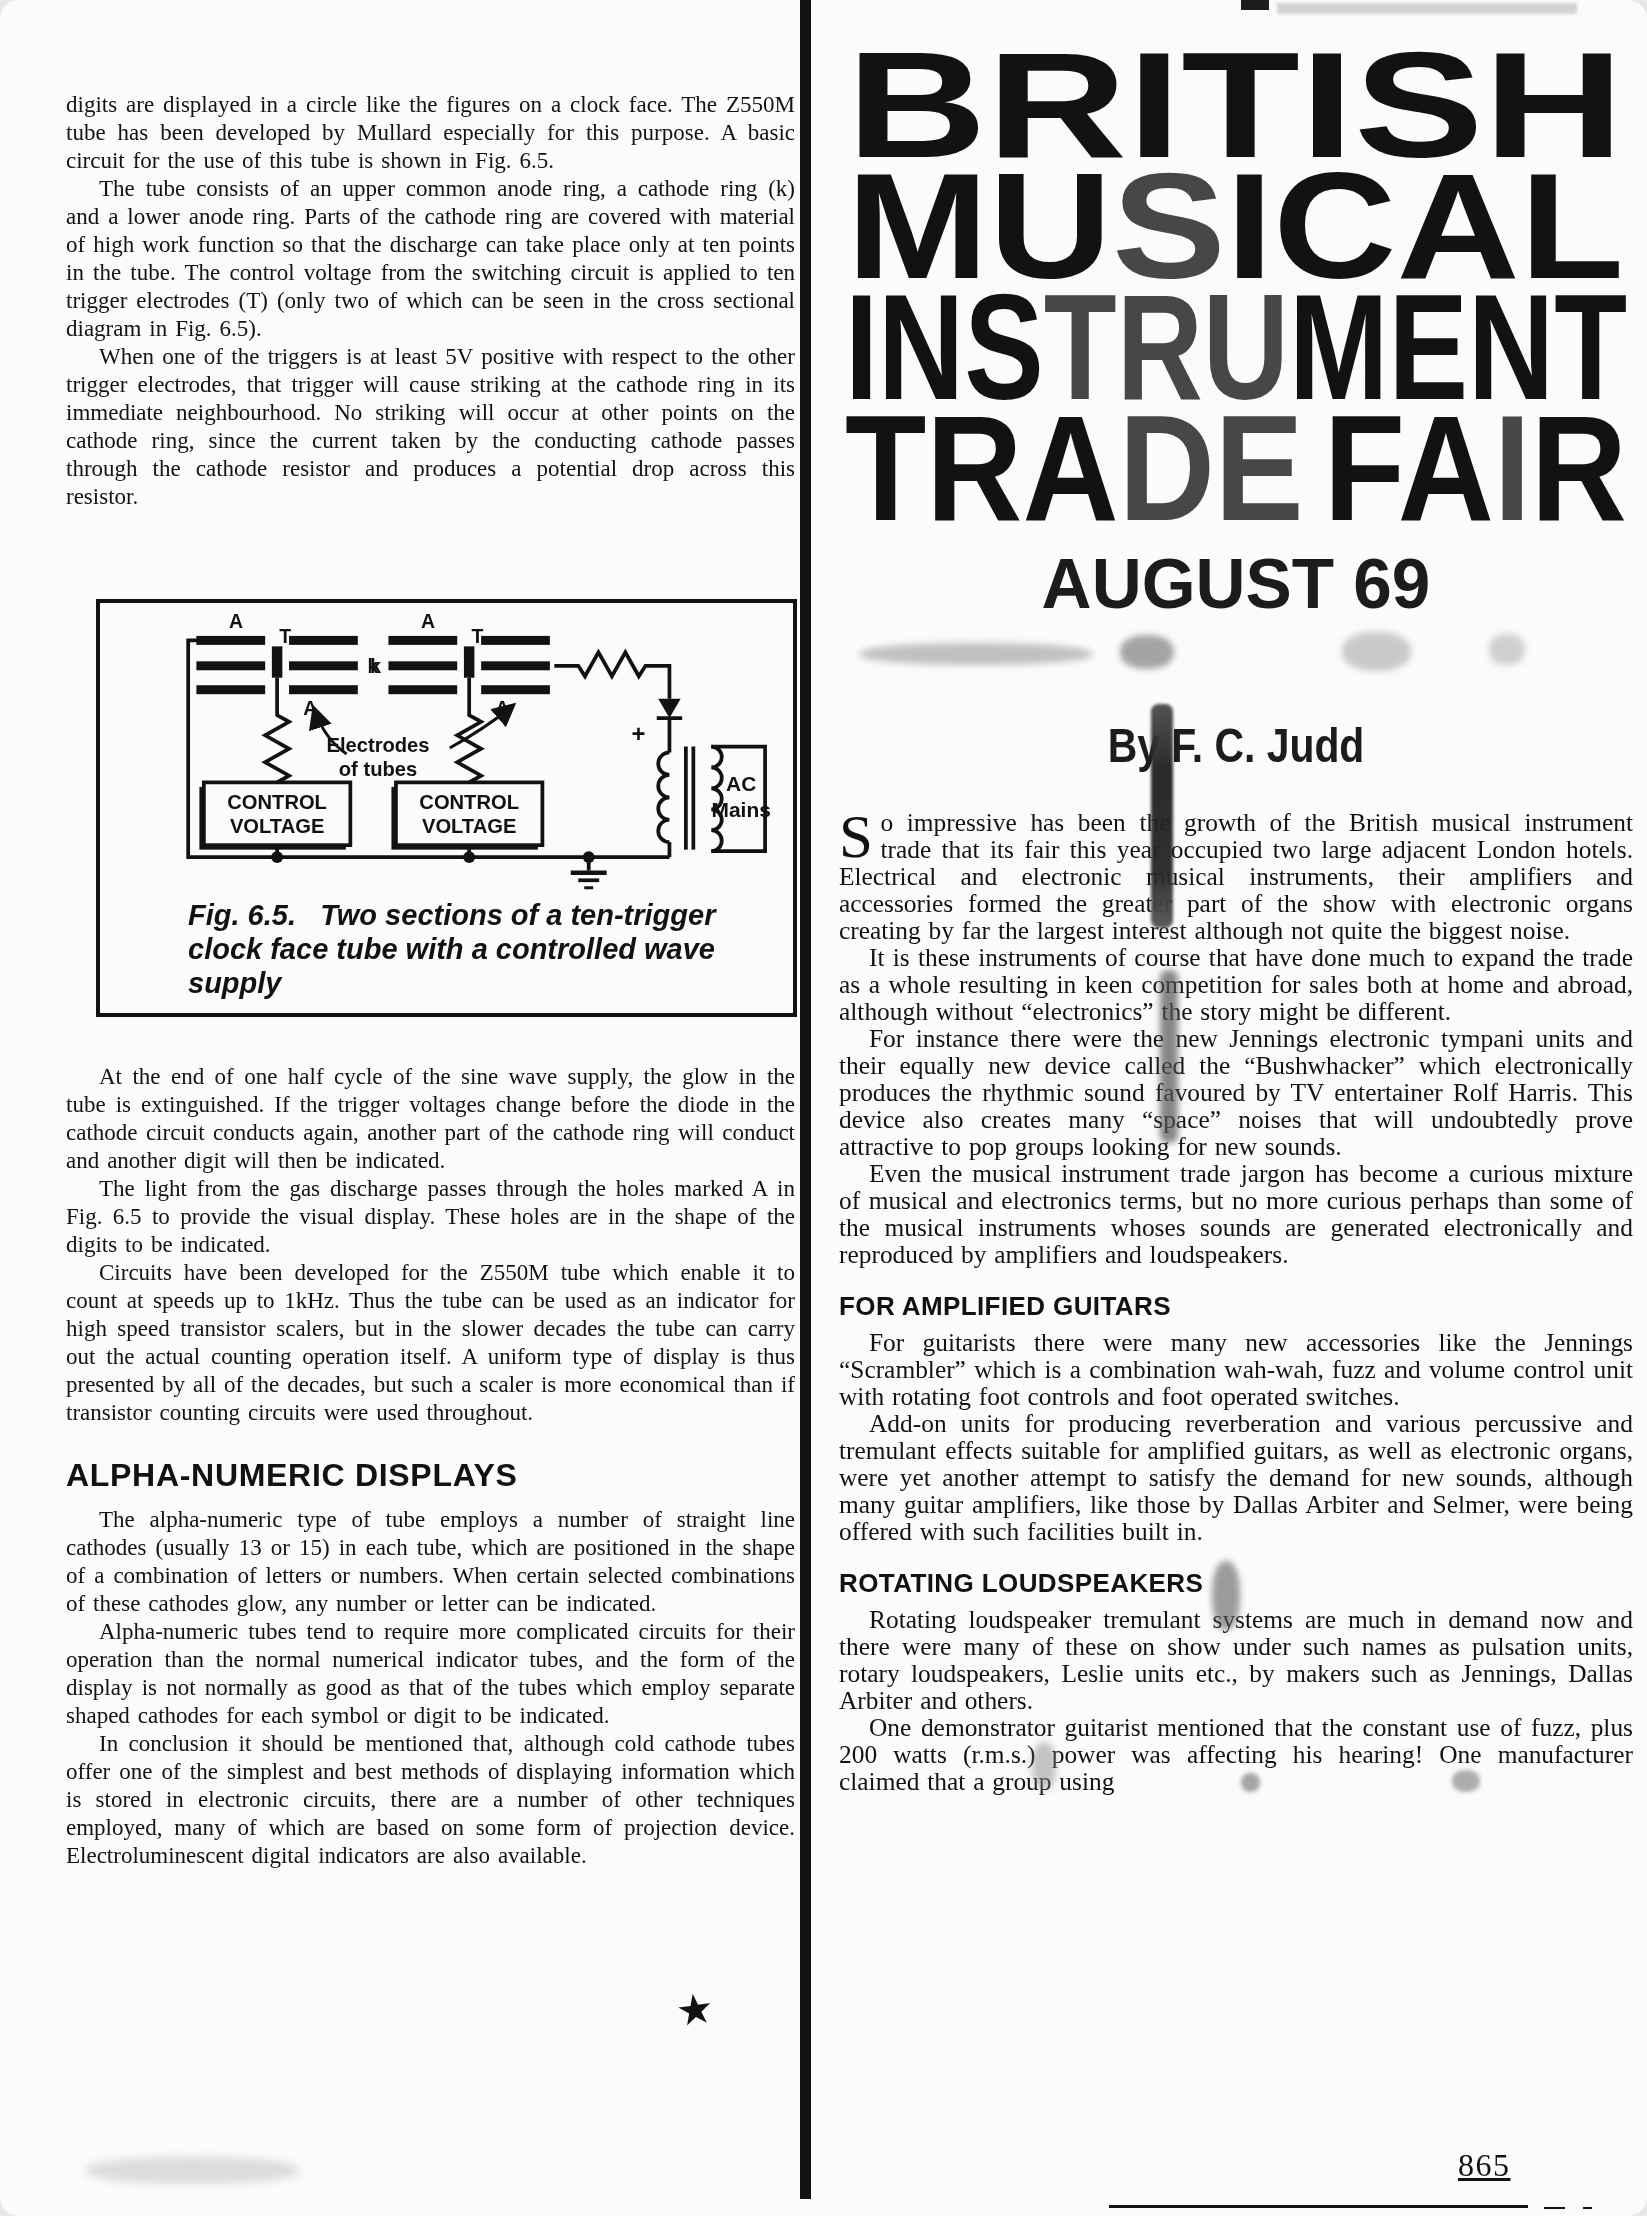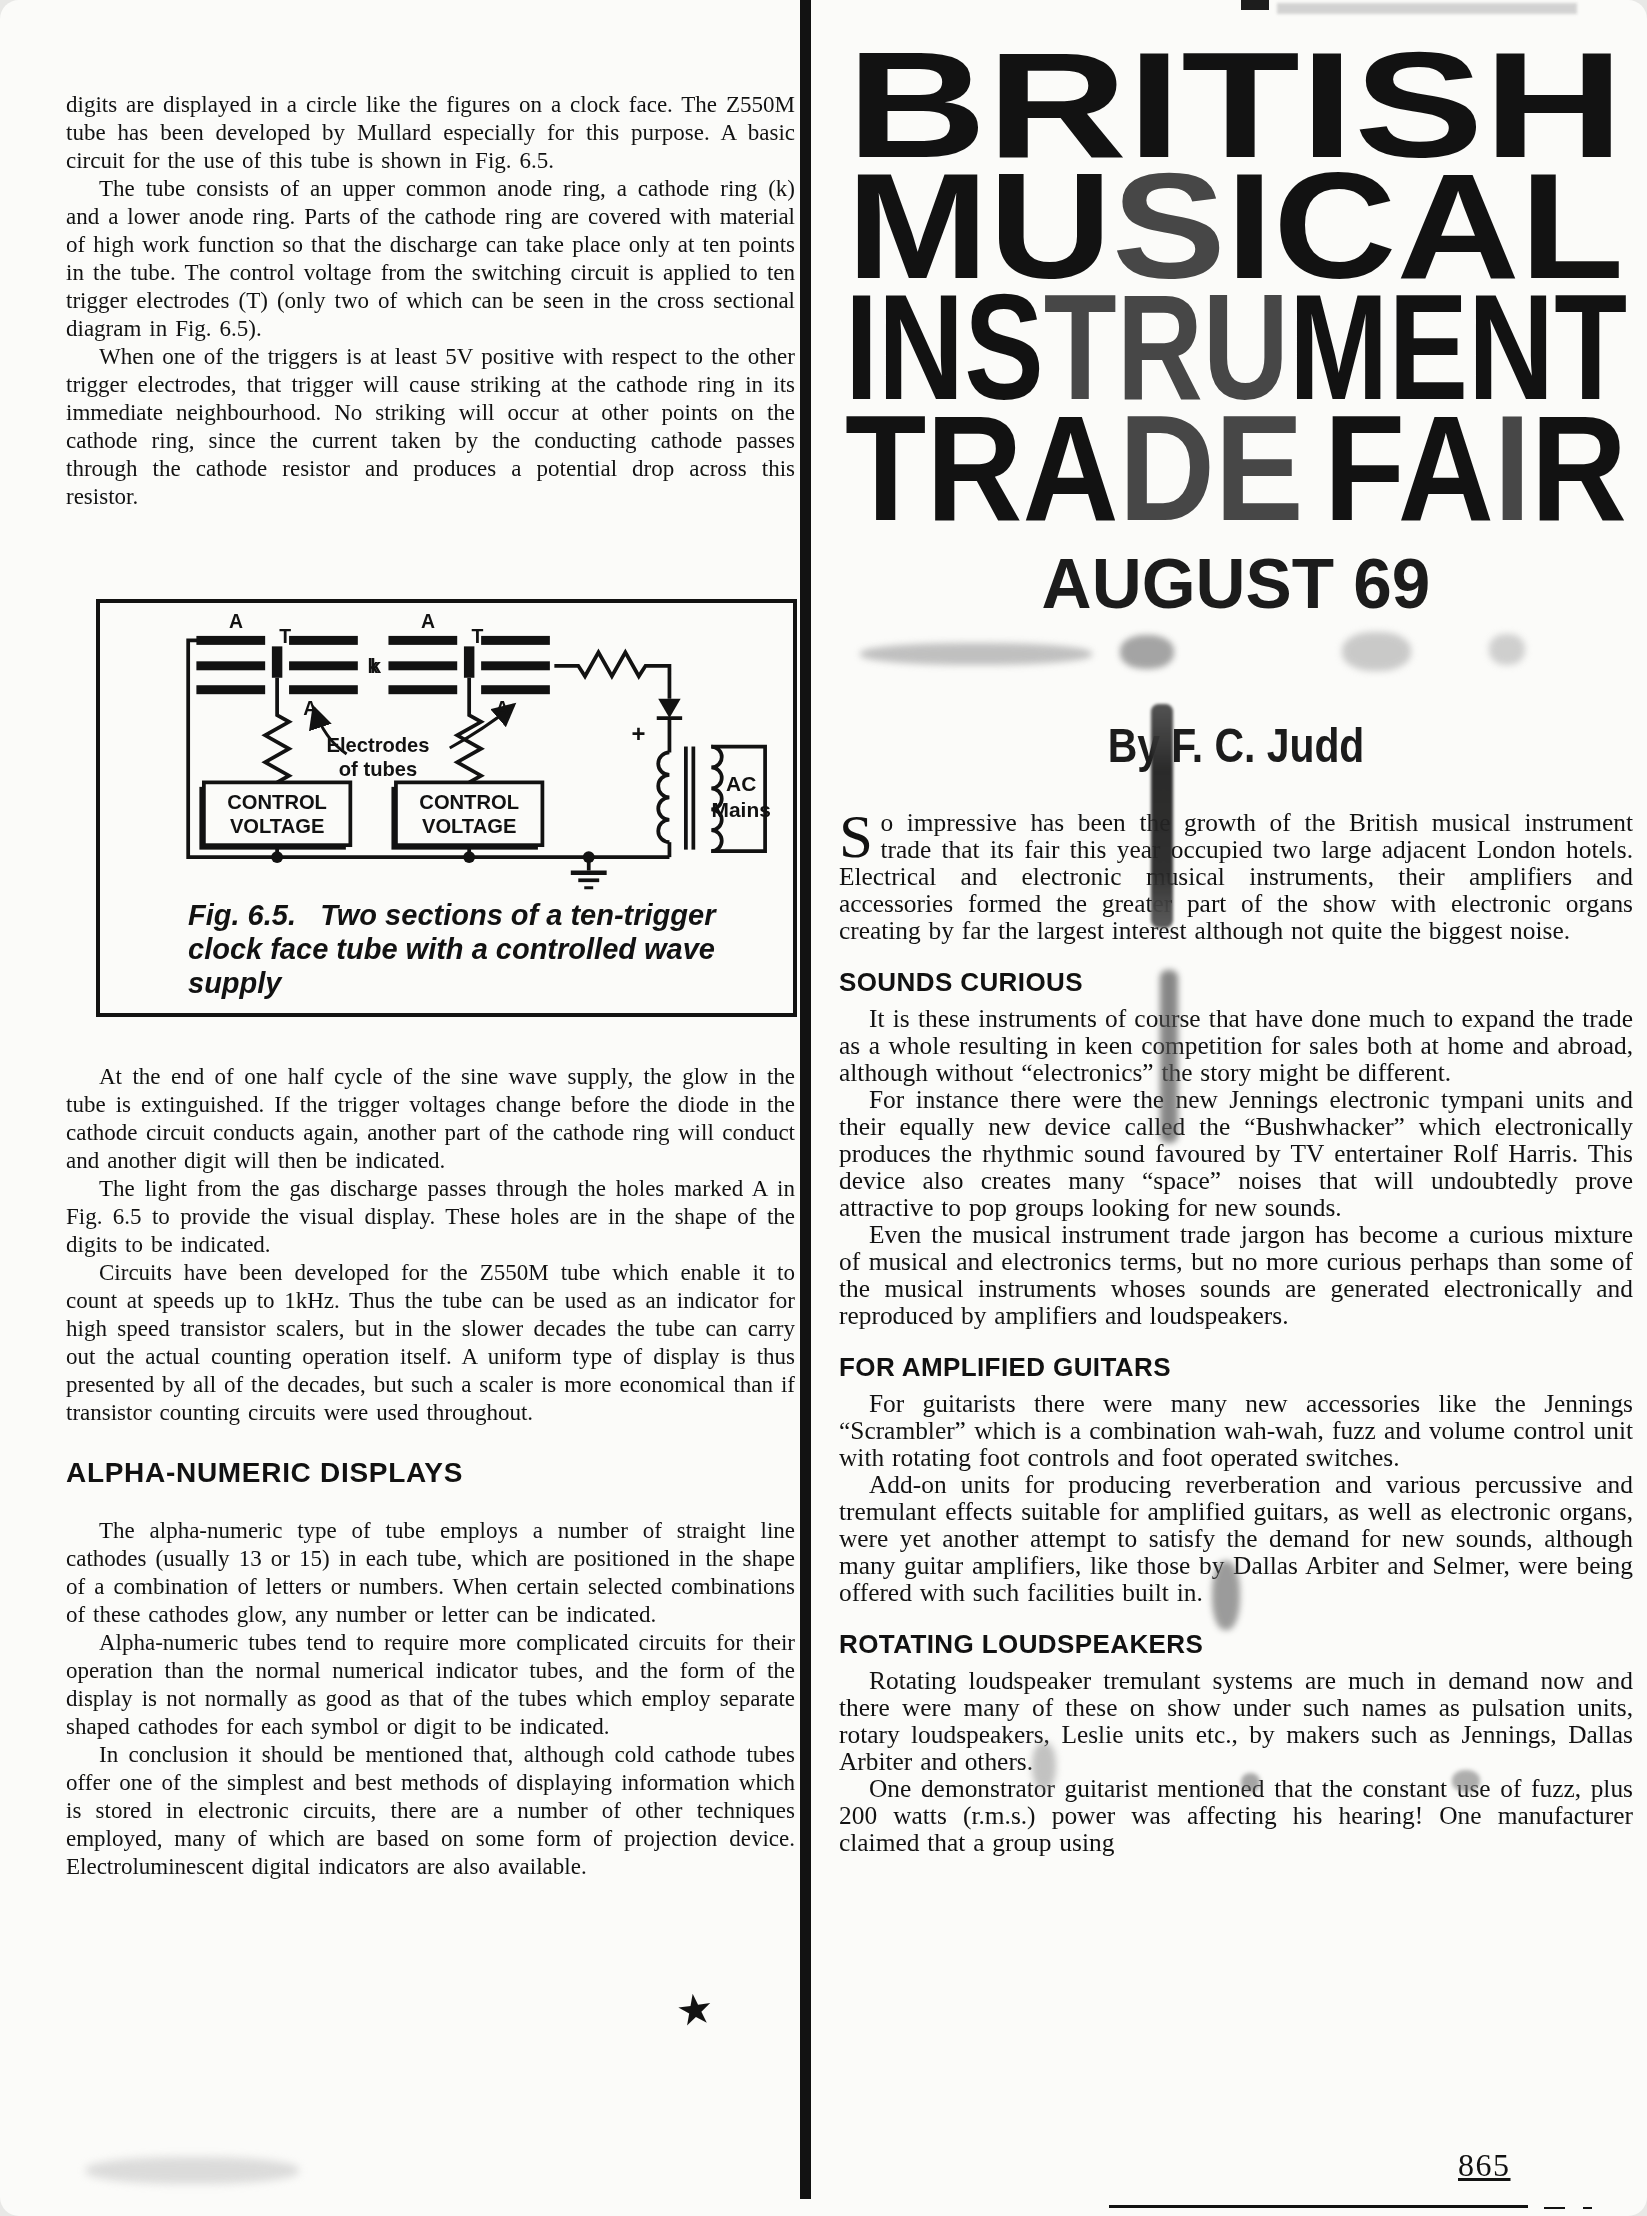--- a/index.html
+++ b/index.html
@@ -8,22 +8,22 @@
   .page { position:relative; width:1647px; height:2216px; background:var(--paper);
           font-family:"Liberation Serif", serif; color:var(--ink); overflow:hidden;border-radius:19px; }
 
   
   .divider { position:absolute; left:800px; top:0; width:11.2px; height:2199px; background:var(--ink); }
 
   
   .col-left { position:absolute; left:66px; top:91px; width:729px; }
   .col-left p.body { font-size:23px; line-height:28px; text-align:justify; word-spacing:2.2px; text-indent:33px; }
   .col-left p.noindent { text-indent:0; }
-  h2.subhead { font-family:"Liberation Sans", sans-serif; font-weight:bold; font-size:28px;
-               letter-spacing:0.7px; margin:30px 0 28px 0; }
+  h2.subhead { font-family:"Liberation Sans", sans-serif; font-weight:bold; font-size:32px;
+               letter-spacing:0.7px; margin:30px 0 12px 0; }
 
   
   .figure-box { width:701px; border:4.5px solid var(--ink); margin:88px 0 46px 30px; background:var(--paper); }
   .circuit { display:block; width:692px; height:293px; }
   .circuit text { font-family:"Liberation Sans", sans-serif; font-weight:bold; fill:var(--ink); }
   .fig-caption { font-family:"Liberation Sans", sans-serif; font-weight:bold; font-style:italic;
                  font-size:29px; line-height:34px; padding:1.5px 27px 13.5px 88px; }
 
   
   .col-right { position:absolute; left:839px; top:43px; width:794px; }
@@ -204,21 +204,20 @@
     <svg class="dateline-svg" viewBox="0 0 1062 100">
       <text x="531" y="80" text-anchor="middle" font-size="95" textLength="520" lengthAdjust="spacingAndGlyphs">AUGUST 69</text>
     </svg>
 
     <svg class="byline-svg" viewBox="0 0 1062 82">
       <text x="531" y="64" text-anchor="middle" font-size="64" textLength="345" lengthAdjust="spacingAndGlyphs">By F. C. Judd</text>
     </svg>
 
     <p class="body lede"><span class="dropcap">S</span><span>o impressive has been the growth of the British musical instrument trade that its fair this year occupied two large adjacent London hotels.  Electrical and electronic musical instruments, their amplifiers and accessories formed the greater part of the show with electronic organs creating by far the largest interest although not quite the biggest noise.</span></p>
 
-    <h2 class="rsubhead">SOUNDS CURIOUS</h2>
     <p class="body">It is these instruments of course that have done much to expand the trade as a whole resulting in keen competition for sales both at home and abroad, although without “electronics” the story might be different.</p>
     <p class="body">For instance there were the new Jennings electronic tympani units and their equally new device called the “Bushwhacker” which electronically produces the rhythmic sound favoured by TV entertainer Rolf Harris.  This device also creates many “space” noises that will undoubtedly prove attractive to pop groups looking for new sounds.</p>
     <p class="body">Even the musical instrument trade jargon has become a curious mixture of musical and electronics terms, but no more curious perhaps than some of the musical instruments whoses sounds are generated electronically and reproduced by amplifiers and loudspeakers.</p>
 
     <h2 class="rsubhead">FOR AMPLIFIED GUITARS</h2>
     <p class="body">For guitarists there were many new accessories like the Jennings “Scrambler” which is a combination wah-wah, fuzz and volume control unit with rotating foot controls and foot operated switches.</p>
     <p class="body">Add-on units for producing reverberation and various percussive and tremulant effects suitable for amplified guitars, as well as electronic organs, were yet another attempt to satisfy the demand for new sounds, although many guitar amplifiers, like those by Dallas Arbiter and Selmer, were being offered with such facilities built in.</p>
 
     <h2 class="rsubhead">ROTATING LOUDSPEAKERS</h2>
     <p class="body">Rotating loudspeaker tremulant systems are much in demand now and there were many of these on show under such names as pulsation units, rotary loudspeakers, Leslie units etc., by makers such as Jennings, Dallas Arbiter and others.</p>

